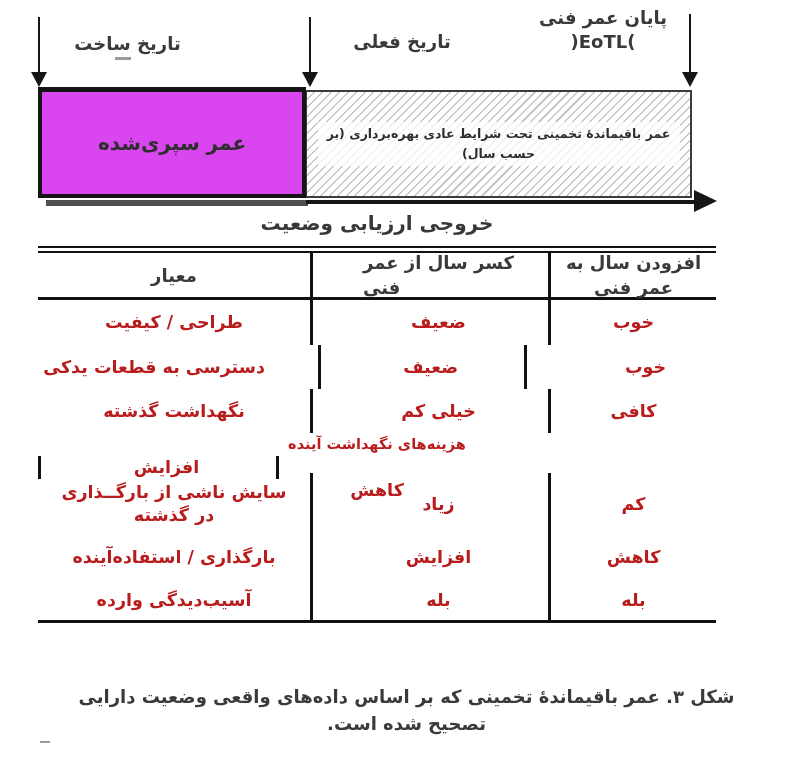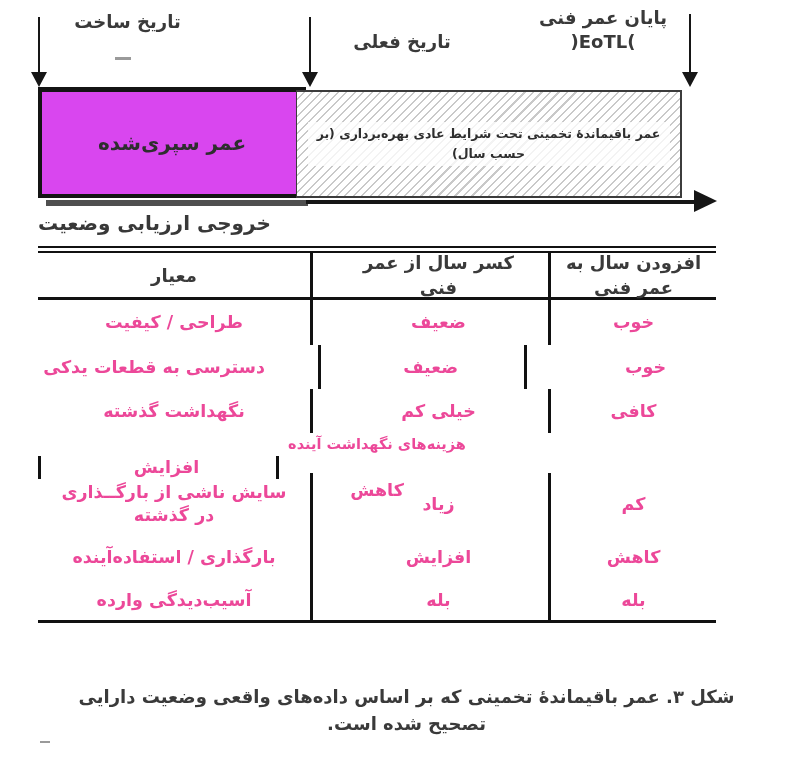--- a/index.html
+++ b/index.html
@@ -29,53 +29,53 @@
   .elapsed-box {
     left:38px; top:87px; width:268px; height:111px;
     border:4px solid #141414; border-top-width:5px; background:#d946ef;
     display:flex; align-items:center; justify-content:center;
   }
   .elapsed-box .label { font-size:20px; color:#2e2e2e; }
   .elapsed-shadow { left:46px; top:200px; width:262px; height:6px; background:#4f4f4f; }
 
   
   .hatch-box {
-    left:296px; top:90px; width:386px; height:108px;
+    left:306px; top:90px; width:386px; height:108px;
     border:2px solid #3c3c3c; border-left-width:1px;
     background:
       repeating-linear-gradient(135deg, rgba(255,255,255,0) 0px, rgba(255,255,255,0) 4.5px, #c9c9c9 4.5px, #c9c9c9 6px),
       #ffffff;
     display:flex; align-items:center; justify-content:center;
   }
   .hatch-text {
     background:rgba(255,255,255,0.78);
     font-size:12.5px; line-height:20px; color:#2e2e2e;
     padding:2px 6px; width:362px; text-align:center;
   }
 
   
   .baseline { left:306px; top:200px; width:392px; height:4px; background:#161616; }
   .baseline-head {
     left:694px; top:190px; width:0; height:0;
     border-top:11px solid transparent; border-bottom:11px solid transparent;
     border-left:23px solid #161616;
   }
 
-  .section-title { left:38px; top:210px; width:678px; font-size:20px; line-height:26px; color:#383838; text-align:left; }
+  .section-title { left:38px; top:210px; width:678px; font-size:20px; line-height:26px; color:#383838; text-align:center; }
 
   
   .t-line { background:#111111; height:2px; width:678px; left:38px; }
   .assess-table { left:38px; top:253px; width:678px; }
   .t-row { display:flex; align-items:center; }
   .t-header { height:47px; border-bottom:3px solid #111111; }
   .t-body-last { border-bottom:3px solid #111111; }
   .c-criterion { width:272px; text-align:center; }
-  .c-subtract  { width:241px; text-align:center; border-left:3px solid #111111; border-right:3px solid #111111; align-self:stretch; display:flex; align-items:center; justify-content:center;padding-left:16px; }
+  .c-subtract  { width:241px; text-align:left; border-left:3px solid #111111; border-right:3px solid #111111; align-self:stretch; display:flex; align-items:center; justify-content:center;padding-left:16px; }
   .c-add       { width:165px; text-align:center; }
-  .t-row .cell-text { font-size:17.5px; line-height:23px; color:#ec4899; }
+  .t-row .cell-text { font-size:17.5px; line-height:23px; color:#b91c1c; }
   .t-header .cell-text { font-size:18px; line-height:25px; color:#3a3a3a; }
   .small-text { font-size:14.5px !important; }
 
   .caption { left:38px; top:683px; width:737px; font-size:18px; line-height:27px; color:#3a3a3a; text-align:center; }
 
   .artifact-dash { background:#9a9a9a; }
 </style>
 </head>
 <body>
 
@@ -83,21 +83,21 @@
 
   <div class="abs v-arrow-line" style="left:38px; top:17px; height:58px;"></div>
   <div class="abs v-arrow-head" style="left:31px; top:72px;"></div>
 
   <div class="abs v-arrow-line" style="left:309px; top:17px; height:58px;"></div>
   <div class="abs v-arrow-head" style="left:302px; top:72px;"></div>
 
   <div class="abs v-arrow-line" style="left:689px; top:14px; height:61px;"></div>
   <div class="abs v-arrow-head" style="left:682px; top:72px;"></div>
 
-  <div class="abs tl-label center rtl" style="left:55px; top:10px; width:145px;">تاریخ ساخت</div>
+  <div class="abs tl-label center rtl" style="left:55px; top:32px; width:145px;">تاریخ ساخت</div>
 
   <div class="abs artifact-dash" style="left:115px; top:57px; width:16px; height:3px;"></div>
 
   <div class="abs tl-label center rtl" style="left:332px; top:30px; width:140px;">تاریخ فعلی</div>
 
   <div class="abs tl-label center rtl pre" style="left:528px; top:6px; width:150px;">پایان عمر فنی
 (EoTL)</div>
 
   <div class="abs elapsed-box">
     <div class="label rtl">عمر سپری‌شده</div>

